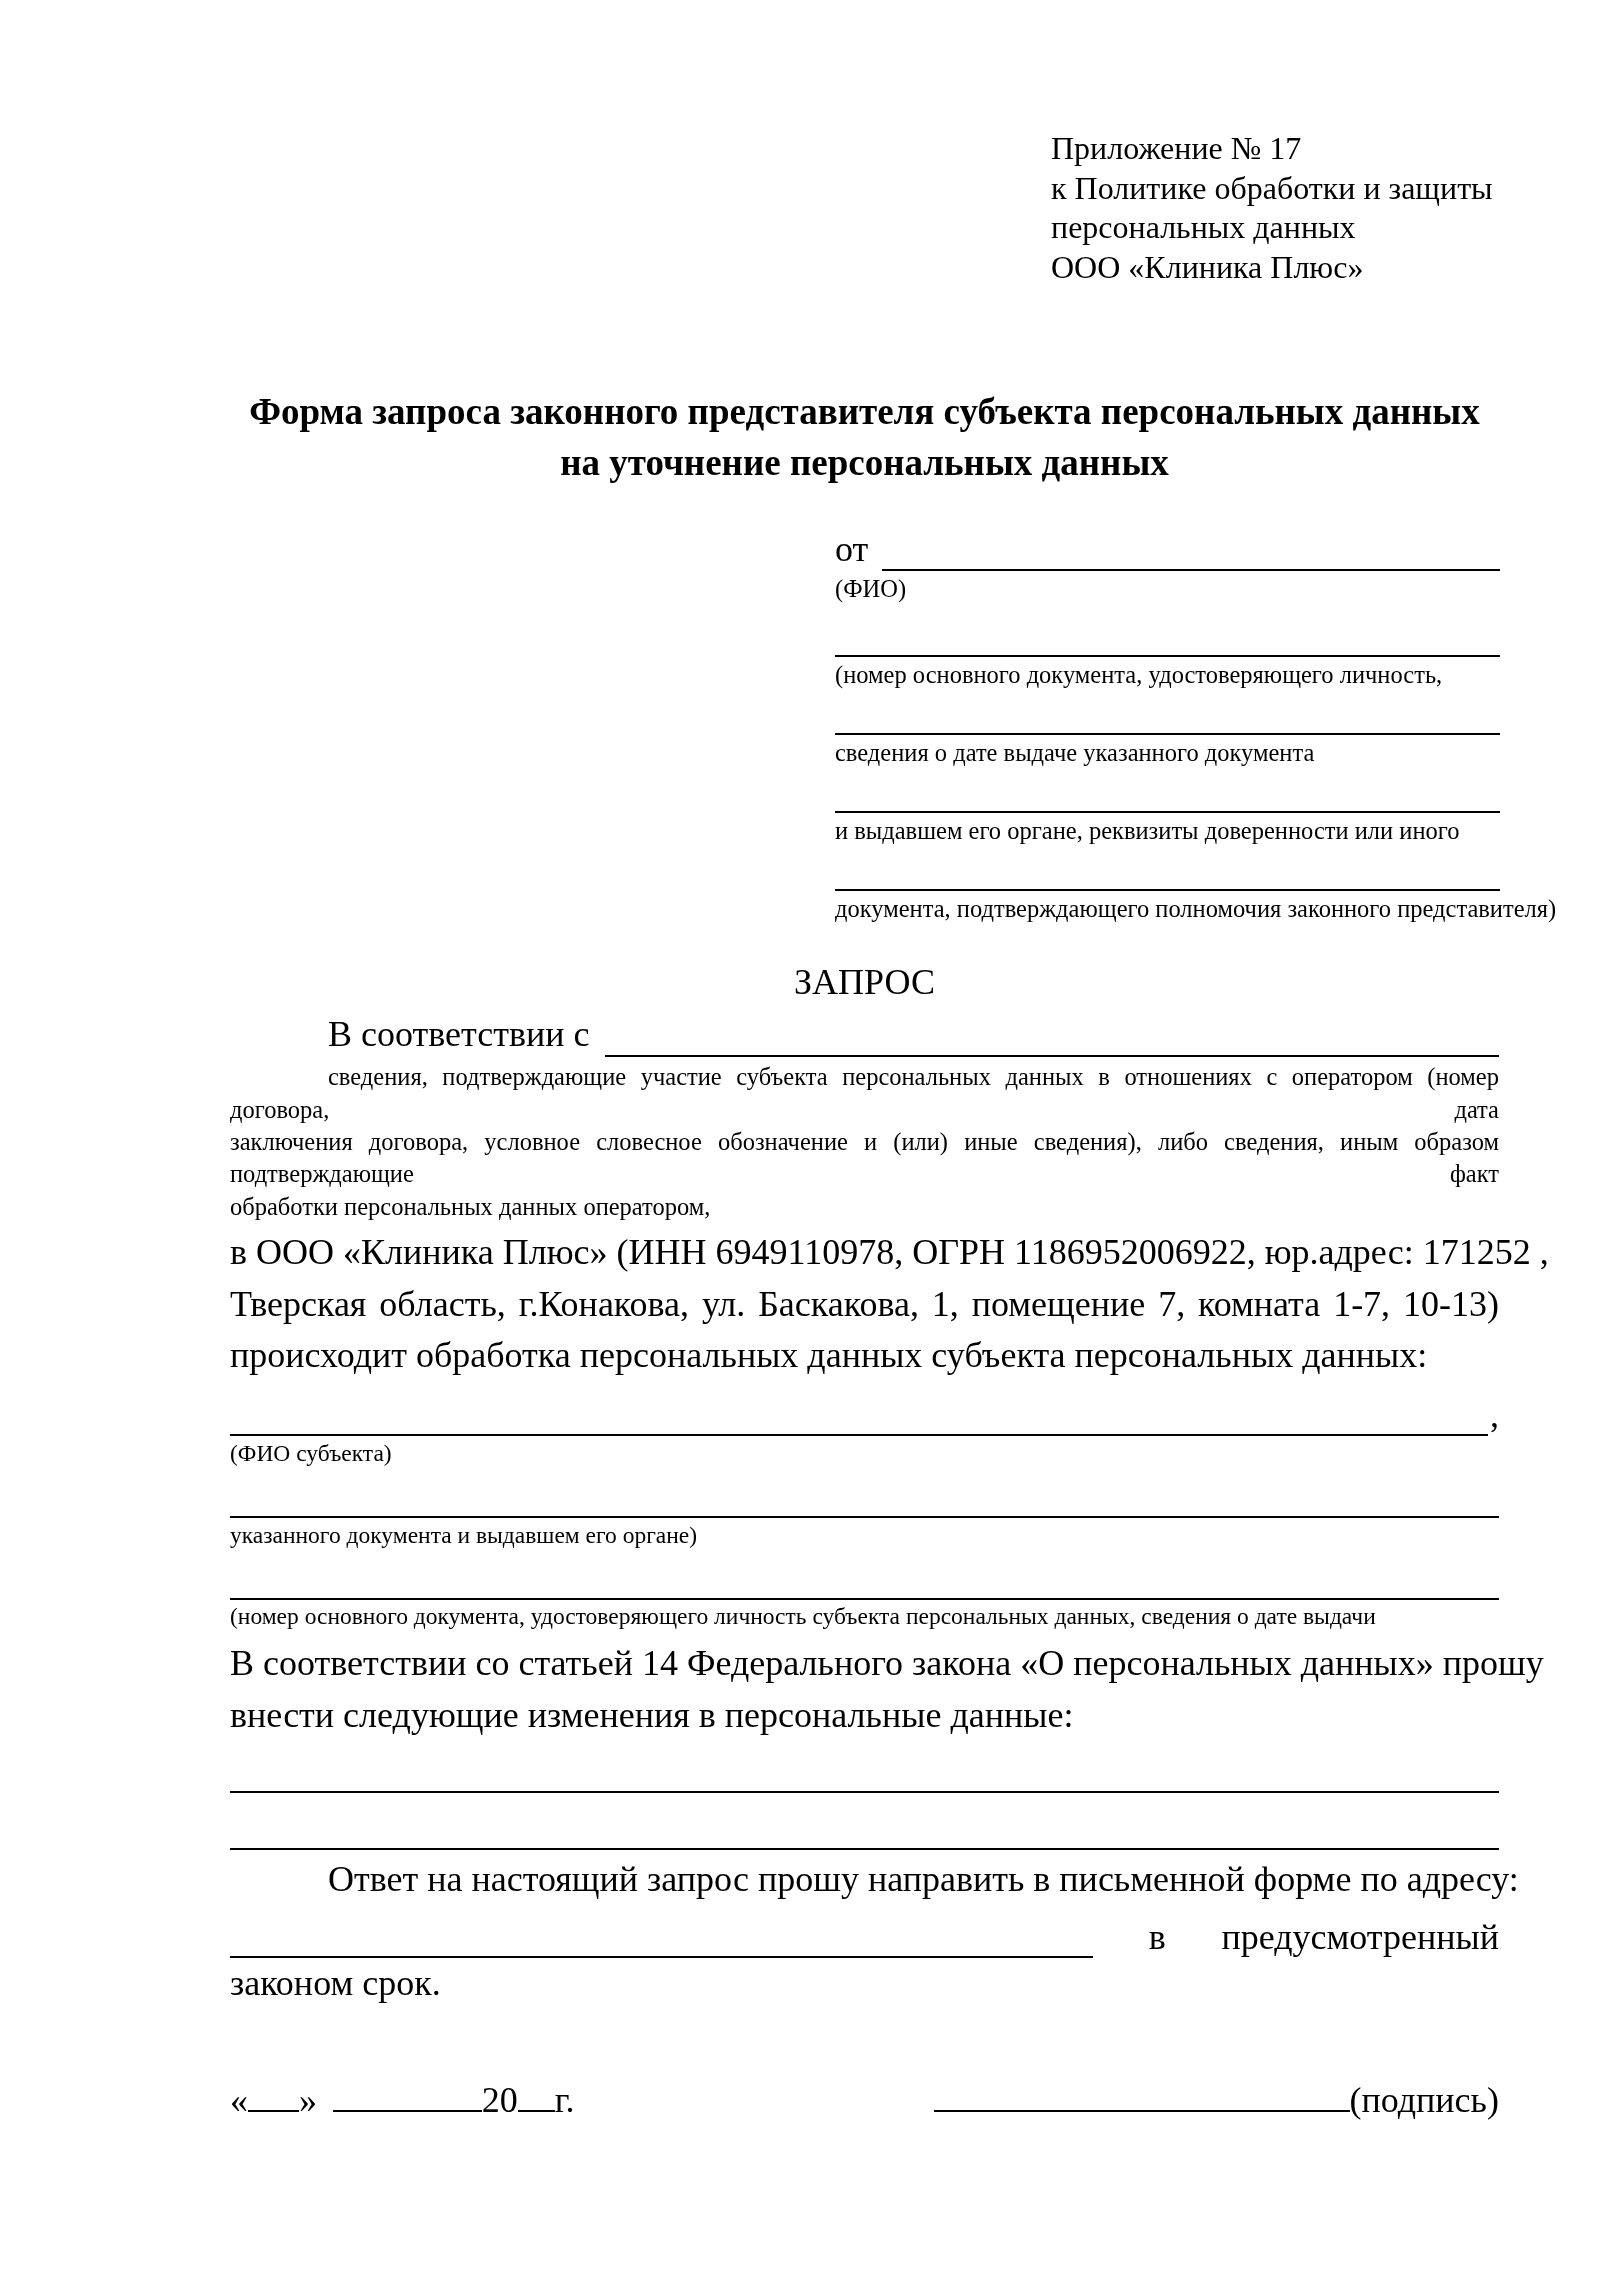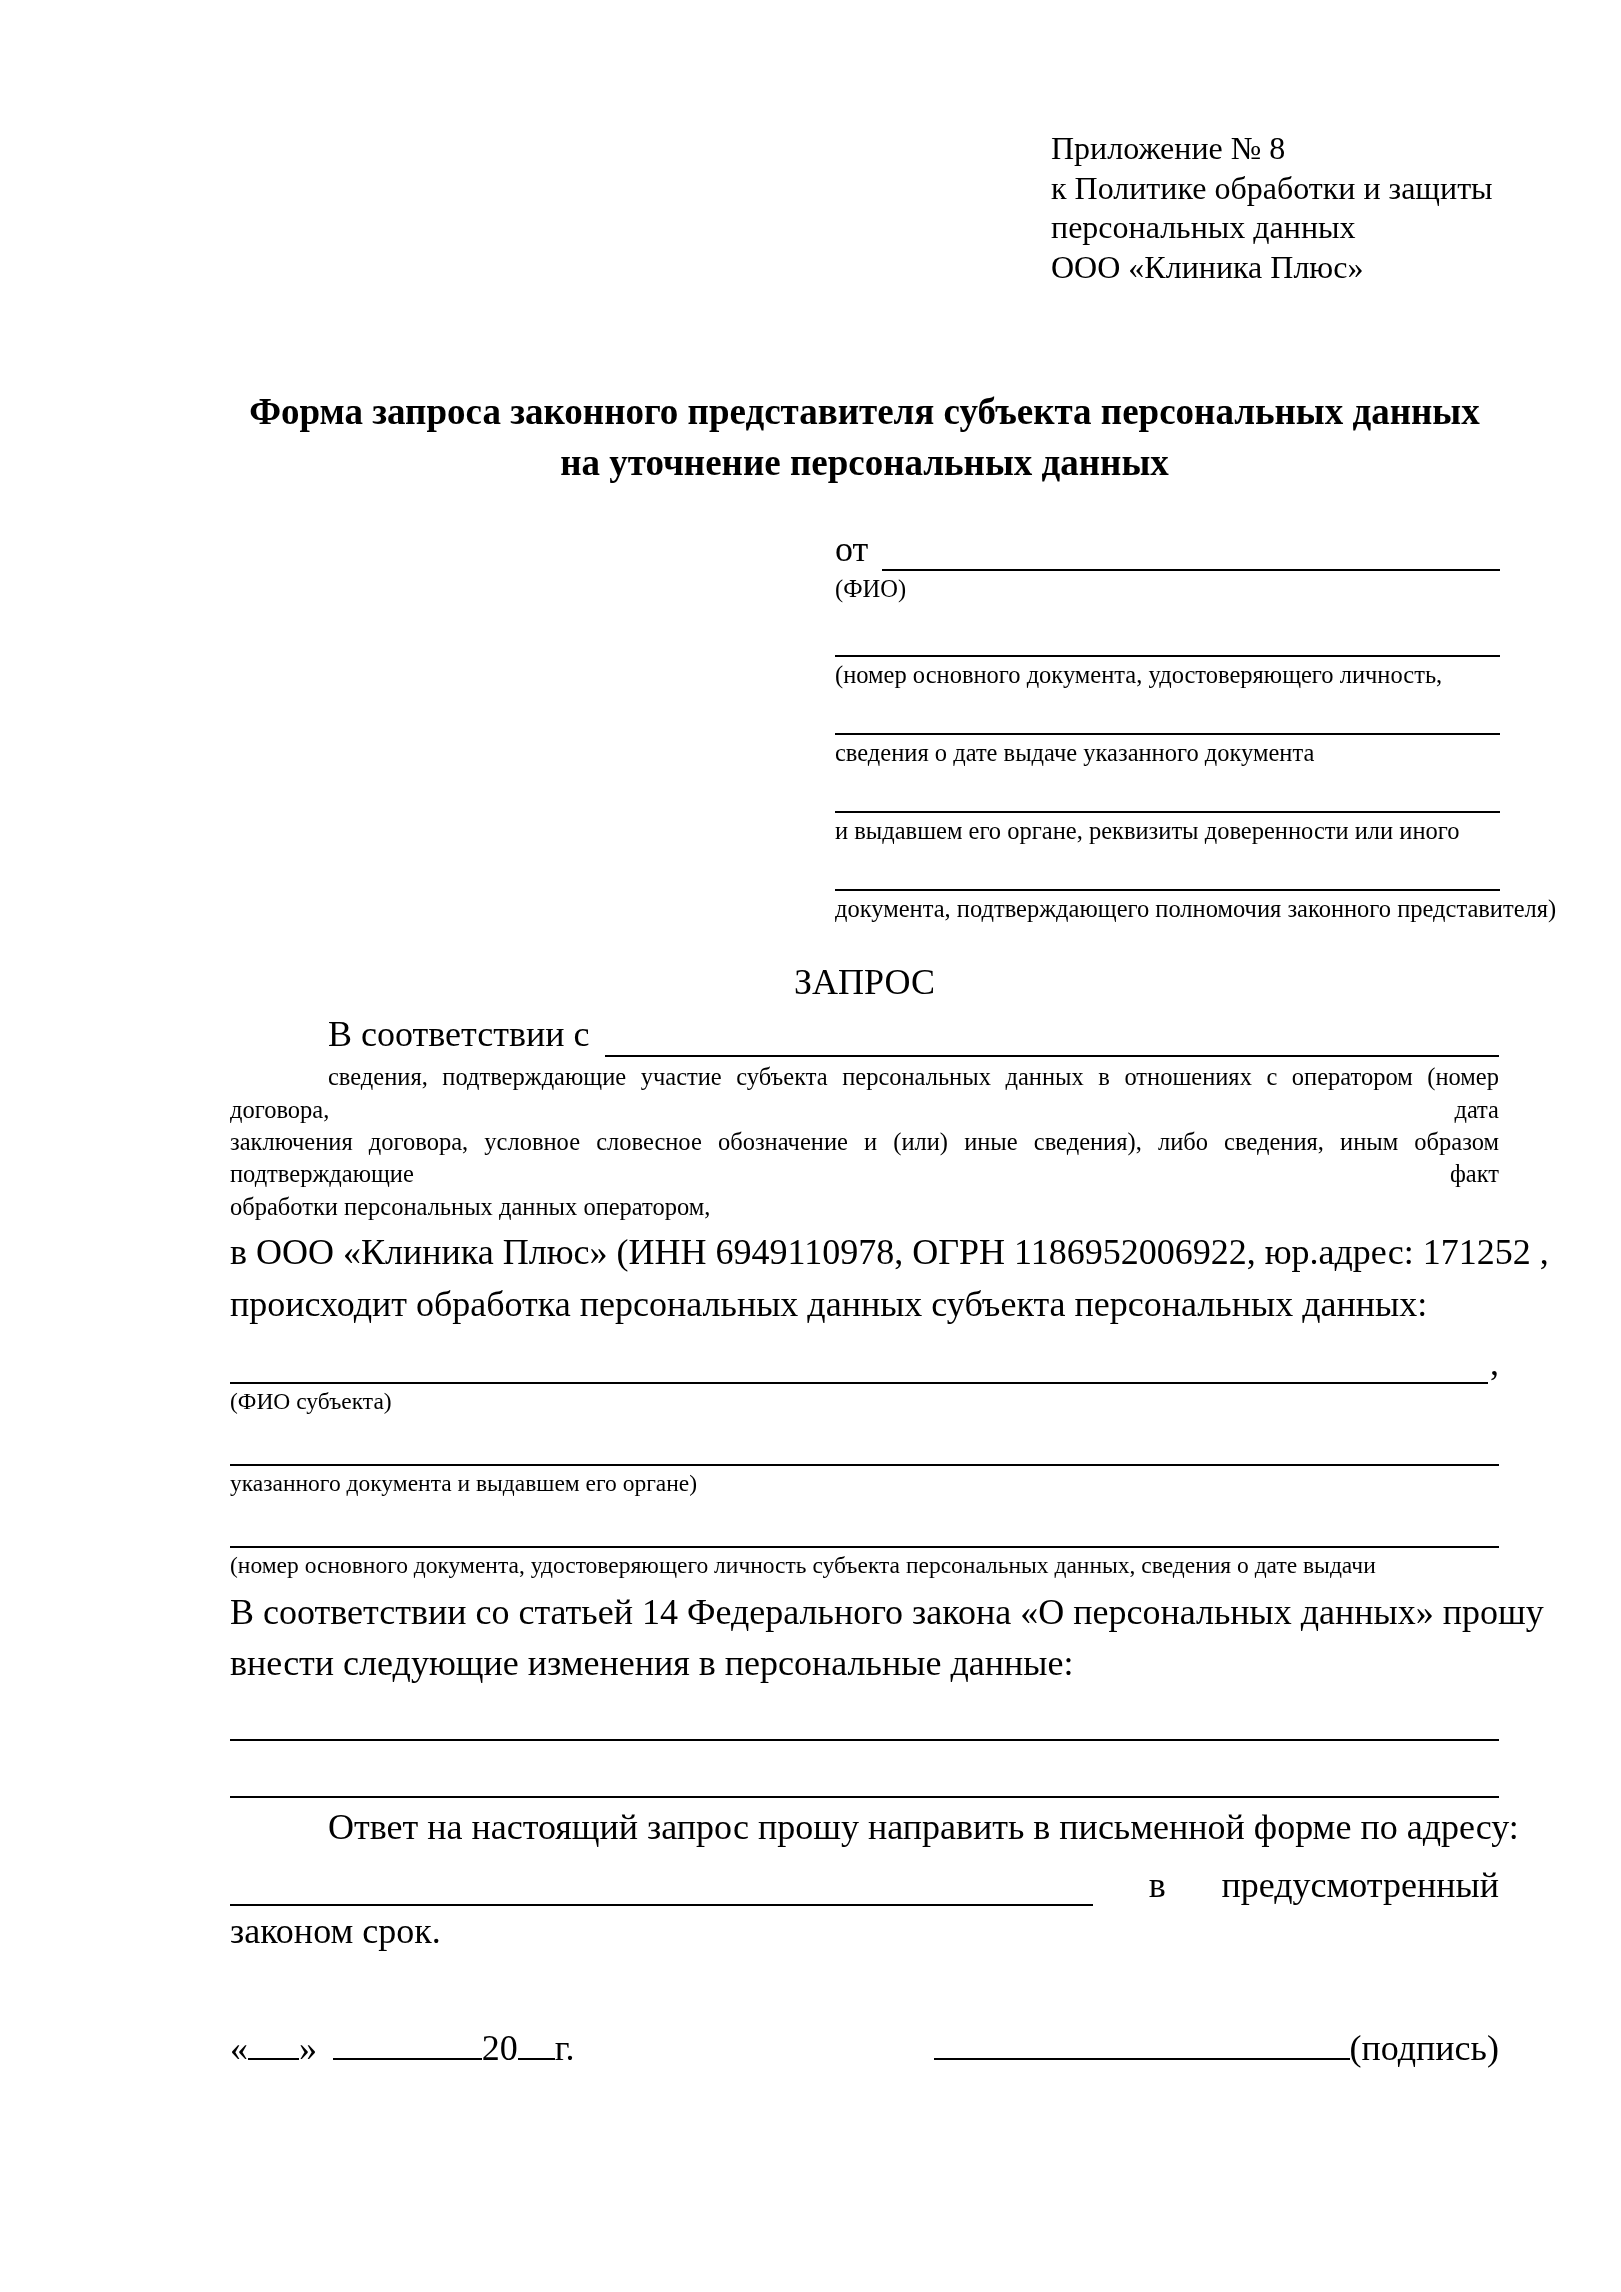--- a/index.html
+++ b/index.html
@@ -87,21 +87,21 @@
   .u-sign { width:416px; }
   .sig-left, .sig-right { white-space:nowrap; }
 </style>
 </head>
 <body>
 
 <div class="page">
   <div class="content">
 
     <div class="appendix">
-      <div>Приложение № 8</div>
+      <div>Приложение № 17</div>
       <div>к Политике обработки и защиты</div>
       <div>персональных данных</div>
       <div>ООО «Клиника Плюс»</div>
     </div>
 
     <div class="doc-title">
       <div>Форма запроса законного представителя субъекта персональных данных</div>
       <div>на уточнение персональных данных</div>
     </div>
 
@@ -138,20 +138,21 @@
     </div>
 
     <div class="footnote">
       <div class="fn-l1 fn-just">сведения, подтверждающие участие субъекта персональных данных в отношениях с оператором (номер договора, дата</div>
       <div class="fn-just">заключения договора, условное словесное обозначение и (или) иные сведения), либо сведения, иным образом подтверждающие факт</div>
       <div>обработки персональных данных оператором,</div>
     </div>
 
     <div class="bodypar">
       <div class="just">в ООО «Клиника Плюс» (ИНН 6949110978, ОГРН 1186952006922, юр.адрес: 171252 ,</div>
+      <div class="just">Тверская область, г.Конакова, ул. Баскакова, 1, помещение 7, комната 1-7, 10-13)</div>
       <div>происходит обработка персональных данных субъекта персональных данных:</div>
     </div>
 
     <div class="subject-fio">
       <span class="fill"></span>
       <span class="comma">,</span>
     </div>
     <div class="small-cap doc-cap">(ФИО субъекта)</div>
 
     <div class="docline">

